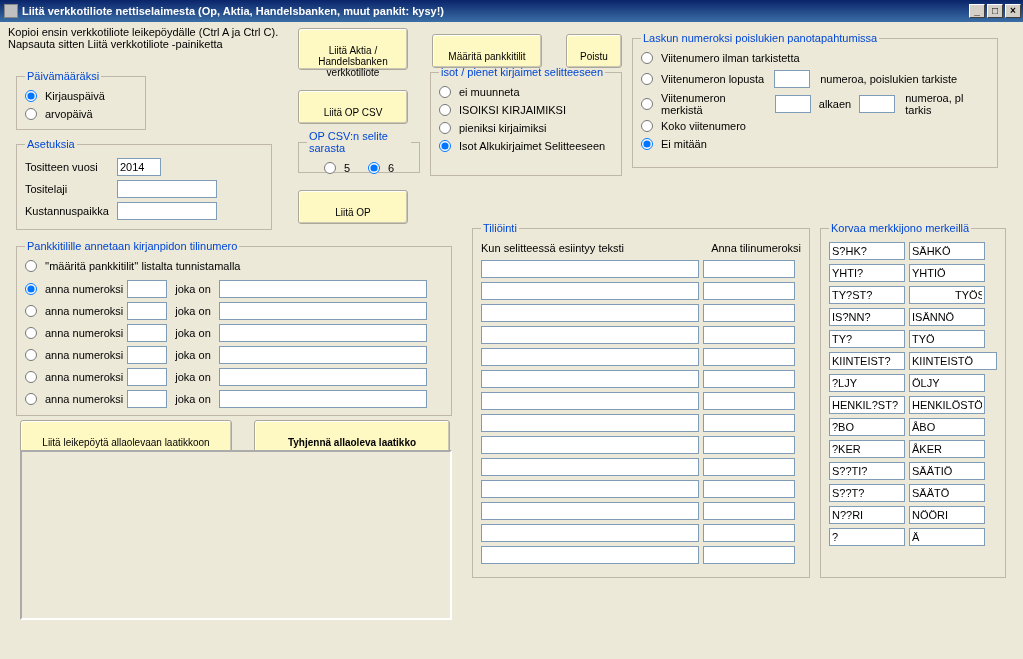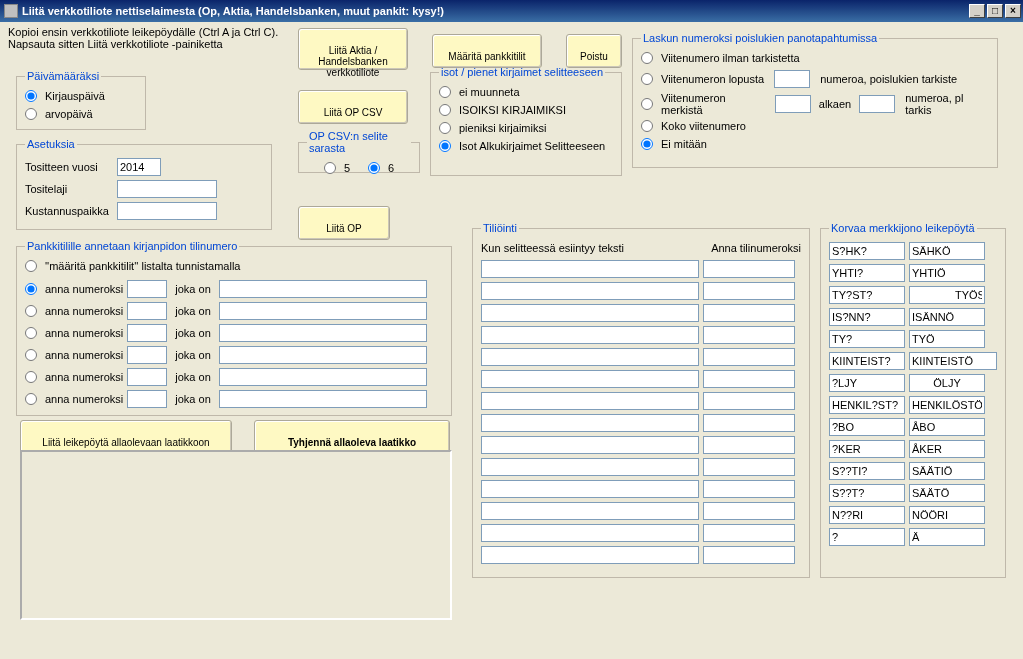--- a/index.html
+++ b/index.html
@@ -116,21 +116,21 @@
 
   <div style="position:absolute; left:8px; top:4px; width:280px;">
     <div>Kopioi ensin verkkotiliote leikepöydälle (Ctrl A ja Ctrl C).</div>
     <div>Napsauta sitten Liitä verkkotiliote -painiketta</div>
   </div>
 
   <button class="btn" style="position:absolute; left:298px; top:6px; width:110px; height:42px;">Liitä Aktia / Handelsbanken verkkotiliote</button>
   <button class="btn" style="position:absolute; left:432px; top:12px; width:110px; height:22px;">Määritä pankkitilit</button>
   <button class="btn" style="position:absolute; left:566px; top:12px; width:56px; height:22px;">Poistu</button>
   <button class="btn" style="position:absolute; left:298px; top:68px; width:110px; height:22px;">Liitä OP CSV</button>
-  <button class="btn" style="position:absolute; left:298px; top:184px; width:92px; height:22px;">Liitä OP</button>
+  <button class="btn" style="position:absolute; left:298px; top:168px; width:110px; height:22px;">Liitä OP</button>
 
   <fieldset style="left:16px; top:48px; width:130px; height:60px;">
     <legend>Päivämääräksi</legend>
     <div><label class="radio">
           <input type="radio" name="pvm" checked="" style="">
           <span>Kirjauspäivä</span>
         </label></div>
     <div style="margin-top:4px;"><label class="radio">
           <input type="radio" name="pvm" style="">
           <span>arvopäivä</span>
@@ -352,21 +352,21 @@
           <input type="text" style="width: 92px;">
         </div>
         <div class="row">
           <input type="text" style="width: 218px;">
           <input type="text" style="width: 92px;">
         </div>
       </div>
   </fieldset>
 
   <fieldset style="left:820px; top:200px; width:178px; height:356px;">
-    <legend>Korvaa merkkijono  leikepöytä</legend>
+    <legend>Korvaa merkkijono  merkeillä</legend>
     <div id="korvaa-rows">
         <div class="row">
           <input type="text" style="width: 76px;" value="S?HK?">
           <input type="text" style="width: 76px;" value="SÄHKÖ">
         </div>
         <div class="row">
           <input type="text" style="width: 76px;" value="YHTI?">
           <input type="text" style="width: 76px;" value="YHTIÖ">
         </div>
         <div class="row">
@@ -380,21 +380,21 @@
         <div class="row">
           <input type="text" style="width: 76px;" value="TY?">
           <input type="text" style="width: 76px;" value="TYÖ">
         </div>
         <div class="row">
           <input type="text" style="width: 76px;" value="KIINTEIST?">
           <input type="text" style="width: 88px;" value="KIINTEISTÖ">
         </div>
         <div class="row">
           <input type="text" style="width: 76px;" value="?LJY">
-          <input type="text" style="width: 76px; text-align: center;" value="ÖLJY">
+          <input type="text" style="width: 76px;" value="ÖLJY">
         </div>
         <div class="row">
           <input type="text" style="width: 76px;" value="HENKIL?ST?">
           <input type="text" style="width: 76px;" value="HENKILÖSTÖ">
         </div>
         <div class="row">
           <input type="text" style="width: 76px;" value="?BO">
           <input type="text" style="width: 76px;" value="ÅBO">
         </div>
         <div class="row">

